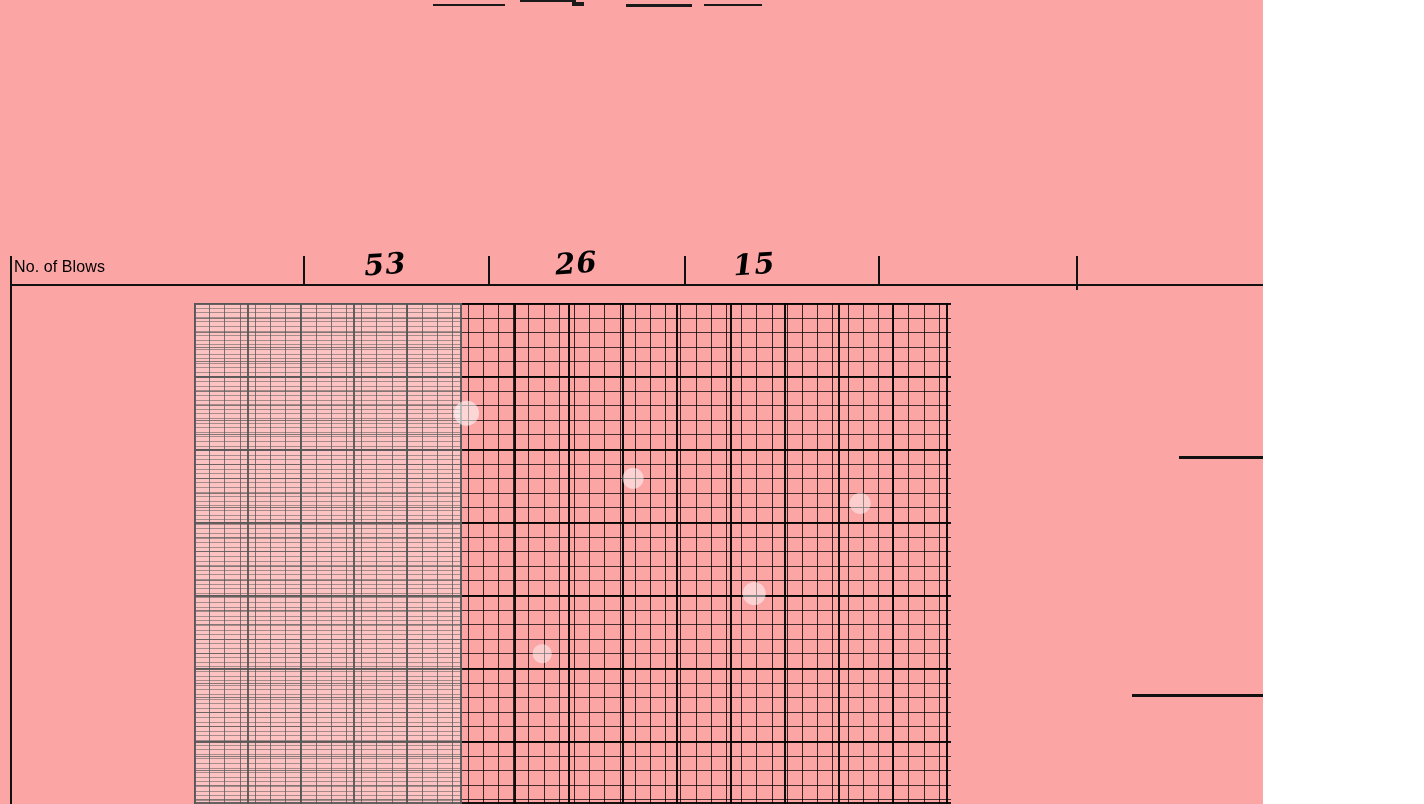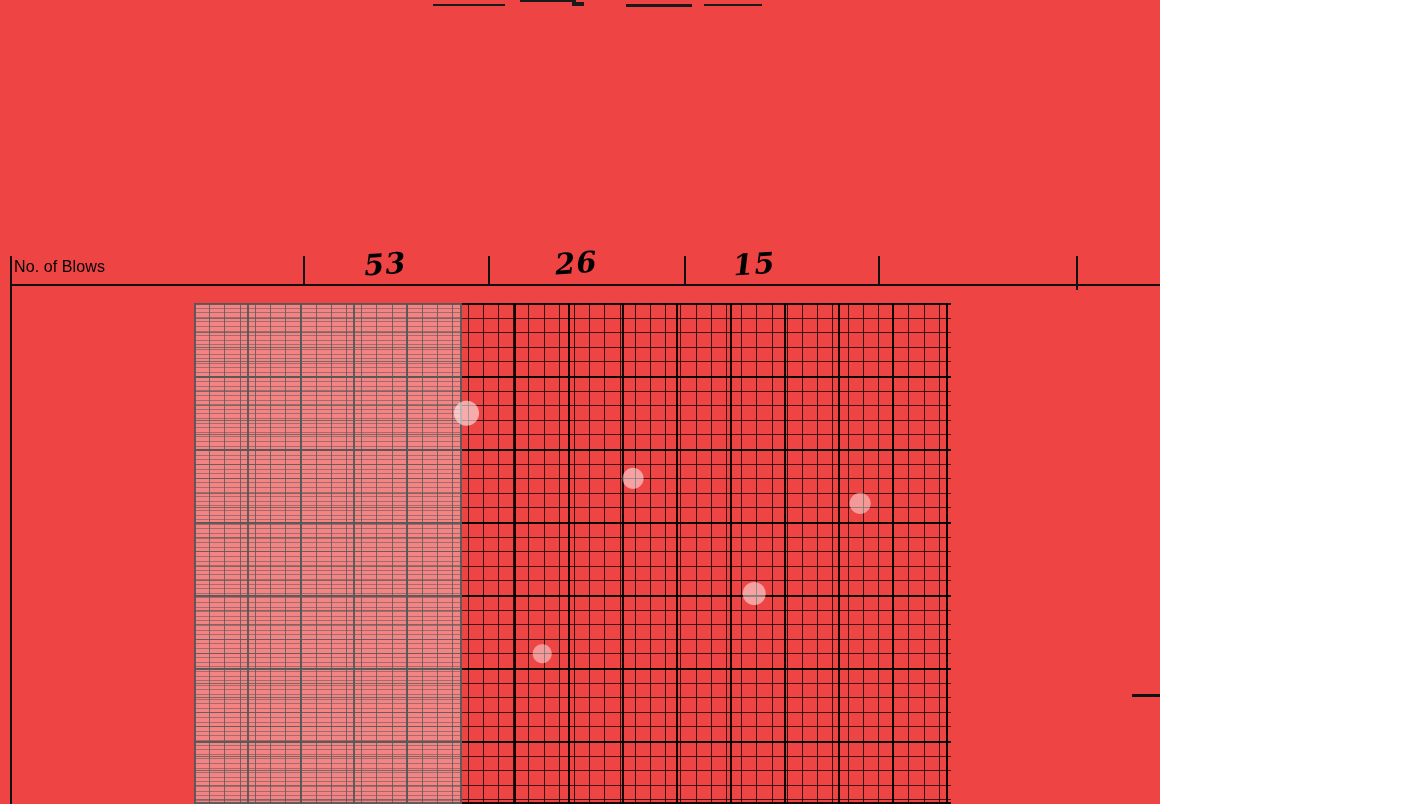--- a/index.html
+++ b/index.html
@@ -6,23 +6,23 @@
     margin: 0;
     padding: 0;
     background: #ffffff;
   }
   body {
     font-family: "Liberation Sans", sans-serif;
     -webkit-font-smoothing: none;
   }
   #sheet {
     position: relative;
-    width: 1160px;
+    width: 1263px;
     height: 804px;
-    background: #ef4444;
+    background: #fca5a5;
     overflow: hidden;
   }
 
   
   .top-artifact {
     position: absolute;
     background: #1a1a1a;
   }
 
   

